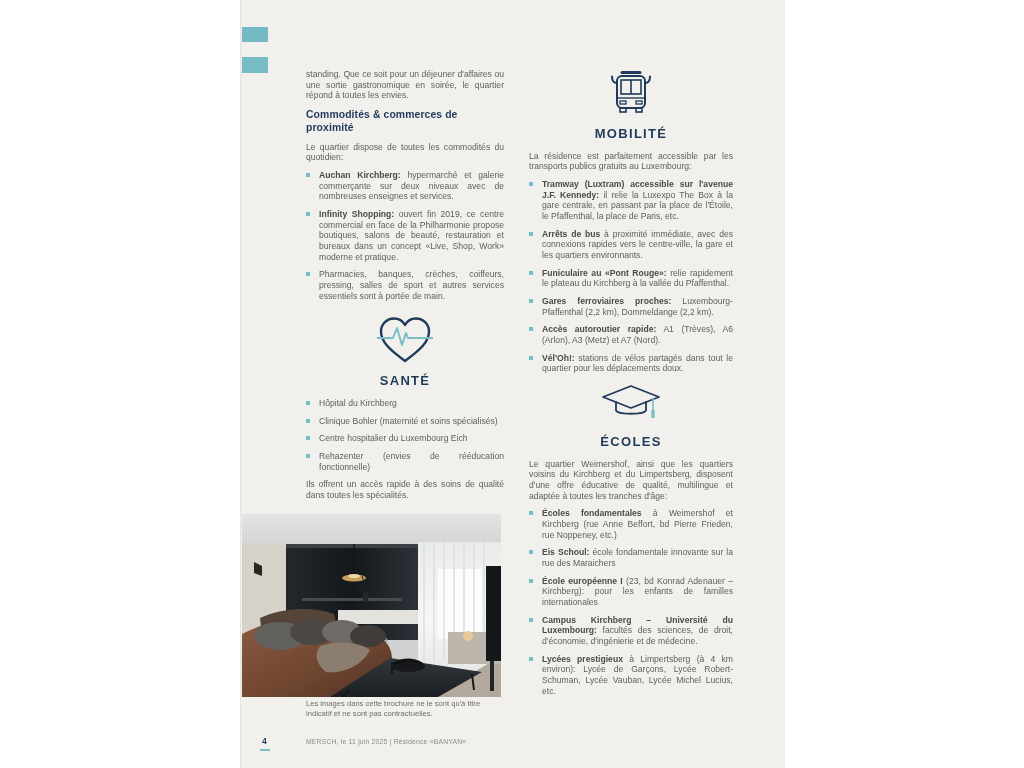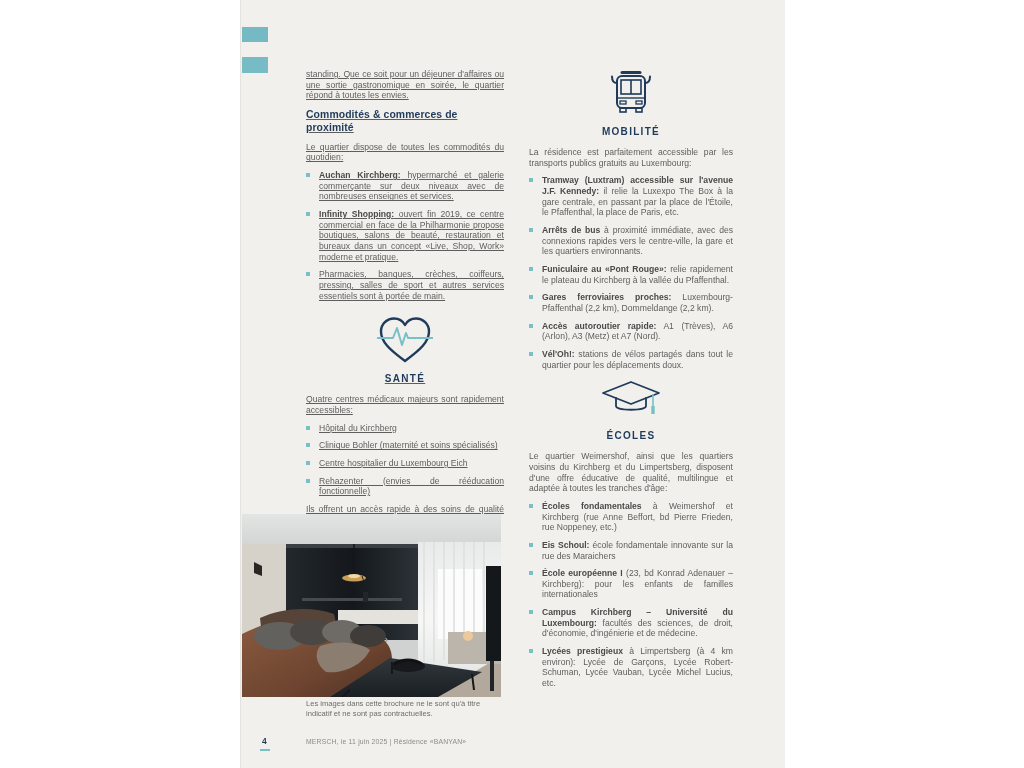--- a/index.html
+++ b/index.html
@@ -8,29 +8,29 @@
     font-family:"Liberation Sans","DejaVu Sans",sans-serif;position:relative;
   }
   .page{
     position:absolute;left:240px;top:0;width:544px;height:768px;
     background:#f1f0ec;border-left:1px solid #e4e3df;
   }
   .deco-sq{position:absolute;left:1px;width:26px;background:#74b9c3;}
   .deco-sq.sq1{top:27px;height:15px;}
   .deco-sq.sq2{top:57px;height:16px;background:#77bbc5;}
   .col{position:absolute;font-size:8.6px;line-height:1.24;color:#5f5e5c;}
-  .col-left{left:65px;top:69px;width:198px;text-decoration:underline;}
+  .col-left{left:65px;top:69px;width:198px;}
   .col-right{left:288px;top:62px;width:204px;}
   p{margin:0 0 8px 0;text-align:justify;}
   .lead{margin-bottom:7px;}
   h3{
     margin:1px 0 7px 0;font-size:10.4px;color:#1f3a5a;letter-spacing:.1px;
   }
   .section-head{
-    text-align:center;font-size:10px;font-weight:bold;color:#1f3a5a;
+    text-align:center;font-size:13px;font-weight:bold;color:#1f3a5a;
     letter-spacing:1.3px;margin:5px 0 9px 0;
   }
   .icon-wrap{text-align:center;margin-top:14px;}
   .icon-wrap svg{display:inline-block;}
   .bullets{margin:0 0 2px 0;}
   .bullet{position:relative;padding-left:13px;text-align:justify;margin-bottom:7px;}
   .bullet .marker{
     position:absolute;left:0;top:3px;width:4px;height:4px;background:#79bfc8;
   }
   .bullet .b{font-weight:bold;color:#4b4a48;margin-top:28px;}
@@ -79,21 +79,20 @@
       </div>
 
     <div class="icon-wrap">
       <svg width="56" height="50" viewBox="0 0 56 50">
         <path d="M28,46 C13,35 4,27 4,16.5 C4,9 10,3.5 17,3.5 C21.5,3.5 25.8,6 28,10 C30.2,6 34.5,3.5 39,3.5 C46,3.5 52,9 52,16.5 C52,27 43,35 28,46 Z" fill="none" stroke="#1f3a5a" stroke-width="2.4" stroke-linejoin="round"></path>
         <polyline points="0,23 16,23 20,13 25,30 29,18 31,23 56,23" fill="none" stroke="#79bfc8" stroke-width="2" stroke-linejoin="round" stroke-linecap="round"></polyline>
       </svg>
     </div>
     <div class="section-head">SANTÉ</div>
 
-    <p class="lead">Quatre centres médicaux majeurs sont rapidement accessibles:</p>
     <div class="bullets">
 
     <div class="bullet">
           <span class="marker"></span><span class="b"></span><span class="t">Hôpital du Kirchberg</span>
         </div>
         <div class="bullet">
           <span class="marker"></span><span class="b"></span><span class="t">Clinique Bohler (maternité et soins spécialisés)</span>
         </div>
         <div class="bullet">
           <span class="marker"></span><span class="b"></span><span class="t">Centre hospitalier du Luxembourg Eich</span>

